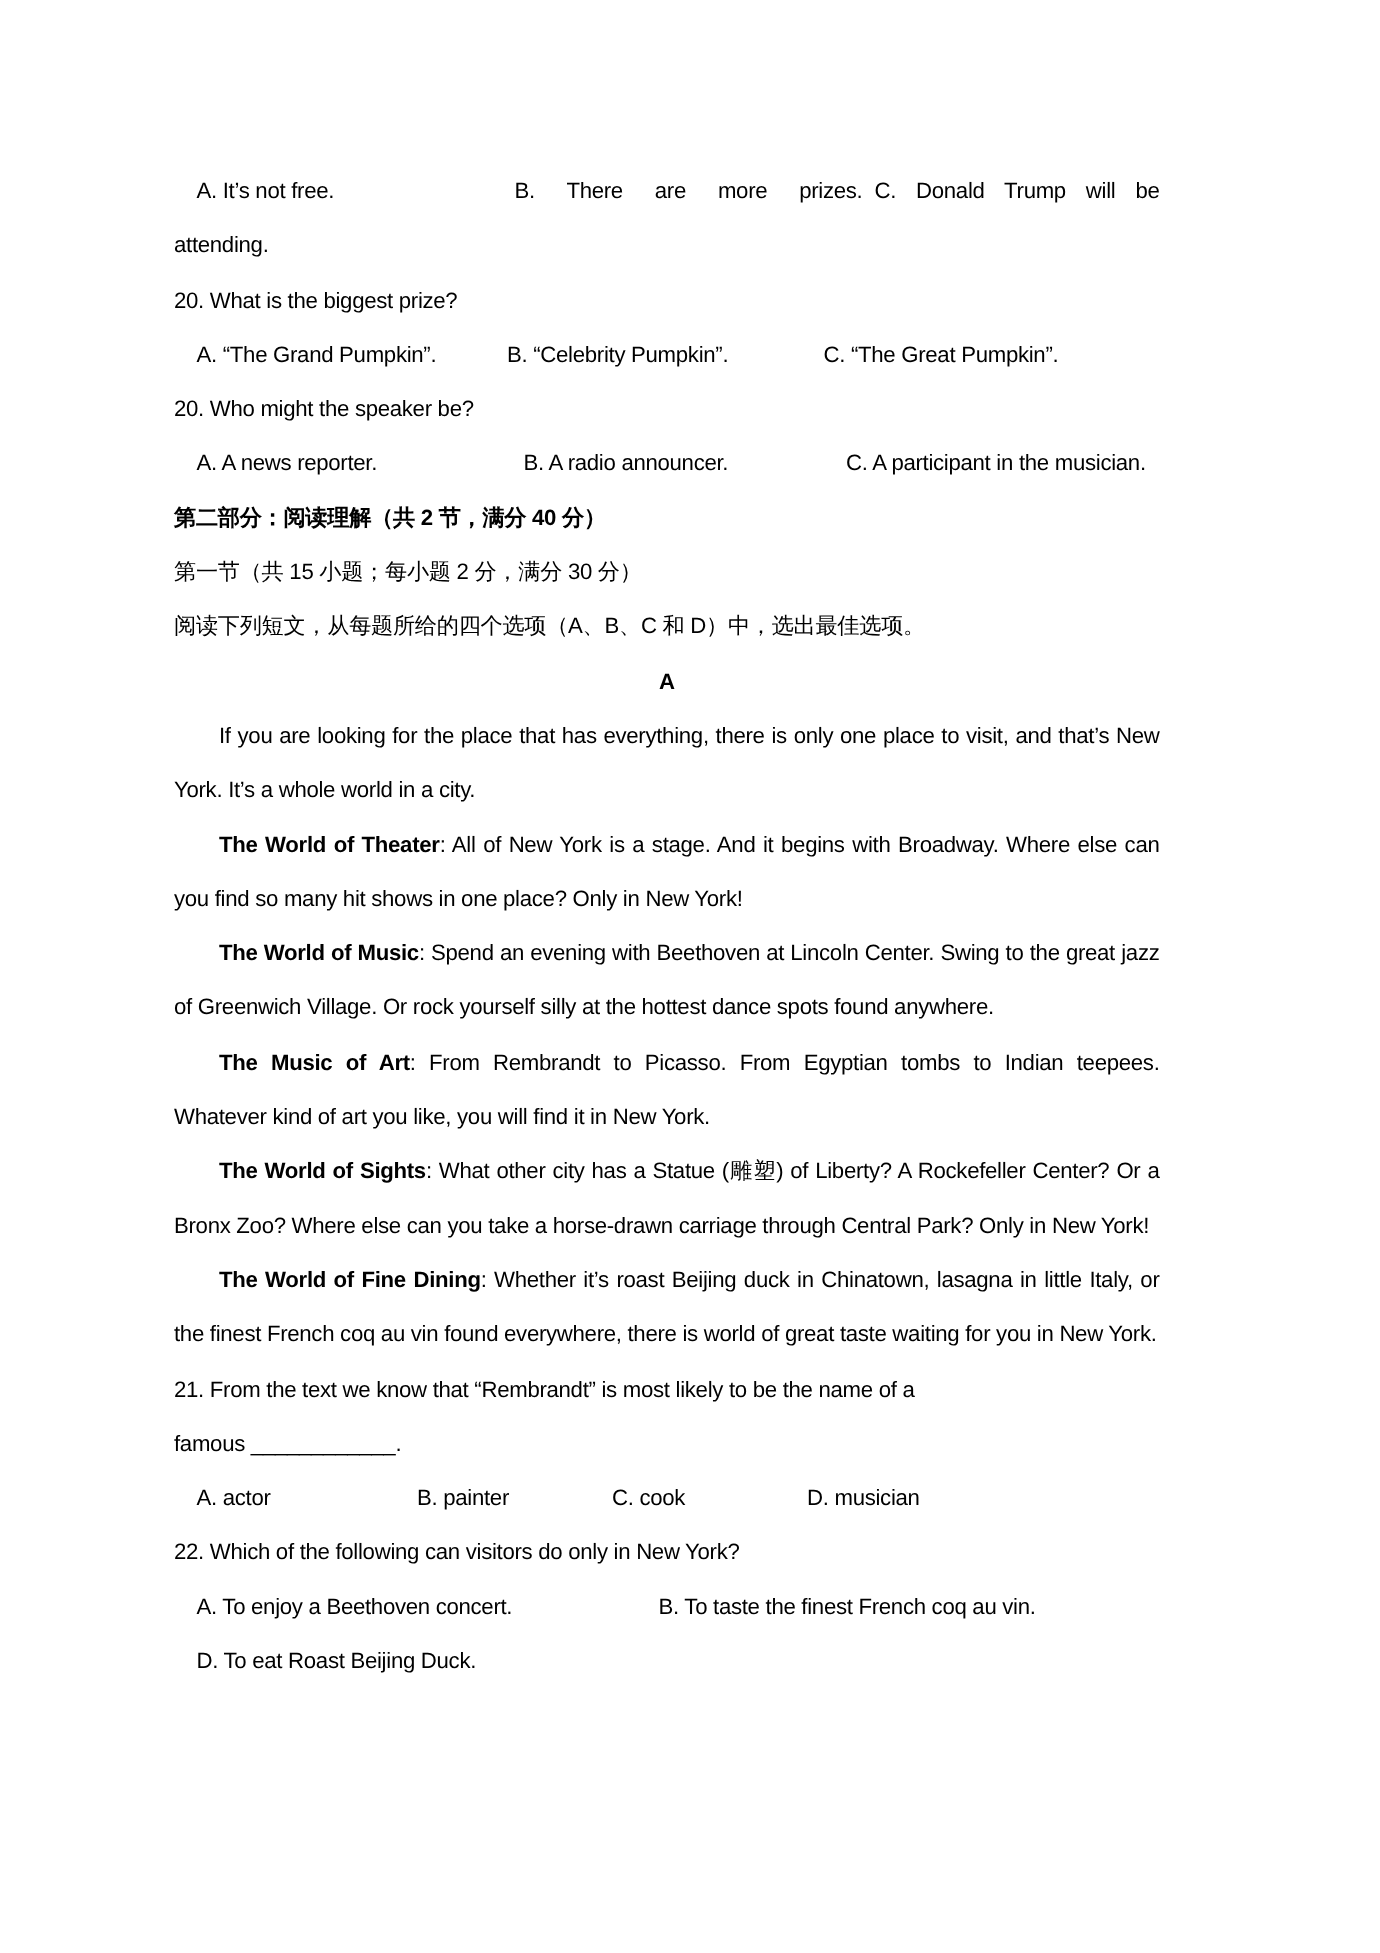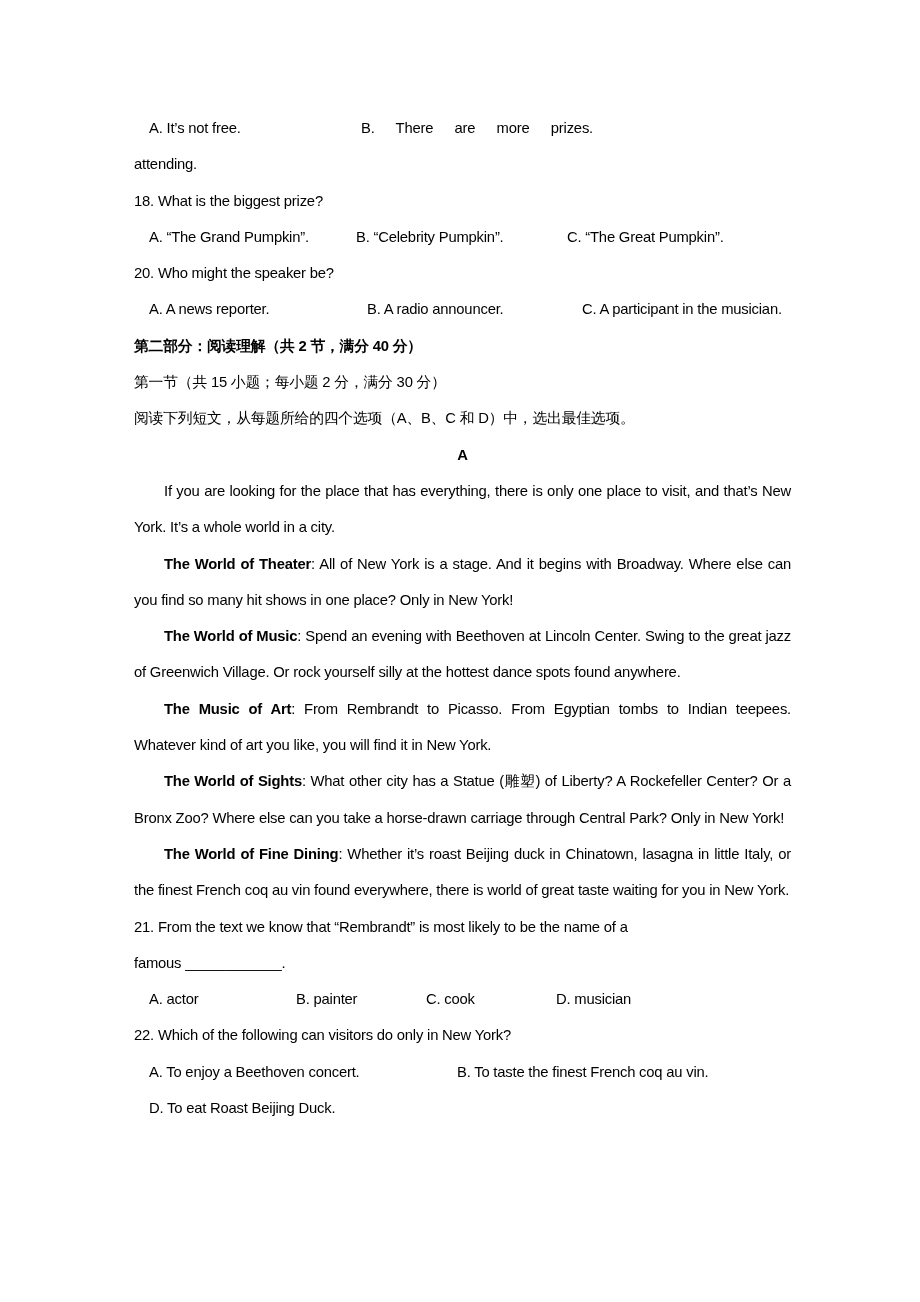--- a/index.html
+++ b/index.html
@@ -11,21 +11,21 @@
     height: 1302px;
     background: #ffffff;
     overflow: hidden;
     font-family: "Liberation Sans", "DejaVu Sans", sans-serif;
     font-size: 14.8px;
     letter-spacing: -0.2px;
     color: #000000;
   }
   .content {
     position: absolute;
-    left: 134px;
+    left: 116px;
     top: 110px;
     width: 657px;
     line-height: 36.3px;
   }
   p { margin: 0; }
   .line { white-space: nowrap; }
   .para { text-align: justify; text-indent: 30px; }
   .opts { display: flex; padding-left: 15px; }
   .opt { display: block; }
   .stretch { text-align: justify; text-align-last: justify; }
@@ -35,24 +35,25 @@
 </style>
 </head>
 <body>
 
 <div class="page">
   <div class="content">
 
     <div class="opts">
       <span class="opt" style="width:212px">A. It’s not free.</span>
       <span class="opt stretch" style="width:232px; margin-right:8px">B. There are more prizes.</span>
+      <span class="opt stretch" style="flex:1">C. Donald Trump will be</span>
     </div>
     <p class="line">attending.</p>
 
-    <p class="line">18. What is the biggest prize?</p>
+    <p class="line">20. What is the biggest prize?</p>
     <div class="opts">
       <span class="opt" style="width:207px">A. “The Grand Pumpkin”.</span>
       <span class="opt" style="width:211px">B. “Celebrity Pumpkin”.</span>
       <span class="opt">C. “The Great Pumpkin”.</span>
     </div>
 
     <p class="line">20. Who might the speaker be?</p>
     <div class="opts">
       <span class="opt" style="width:218px">A. A news reporter.</span>
       <span class="opt" style="width:215px">B. A radio announcer.</span>

